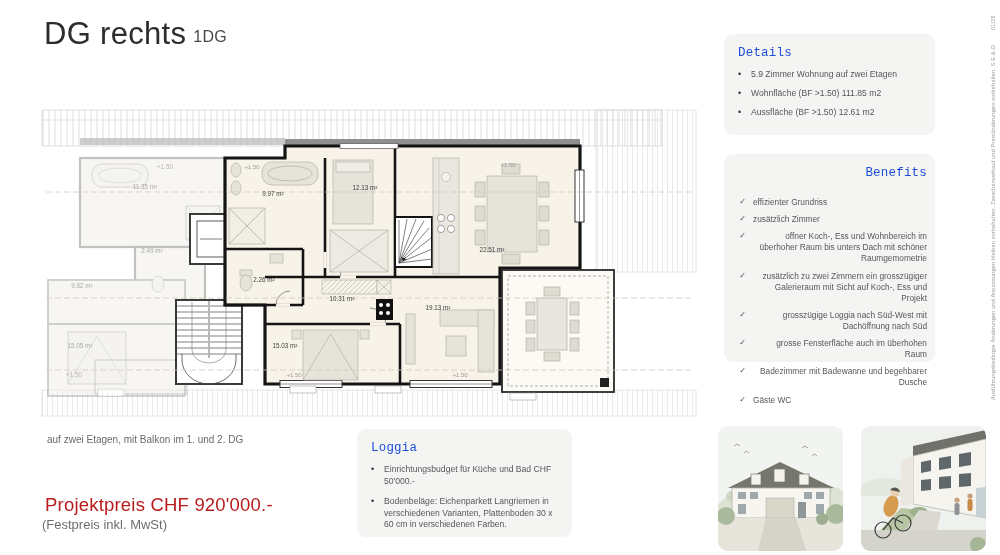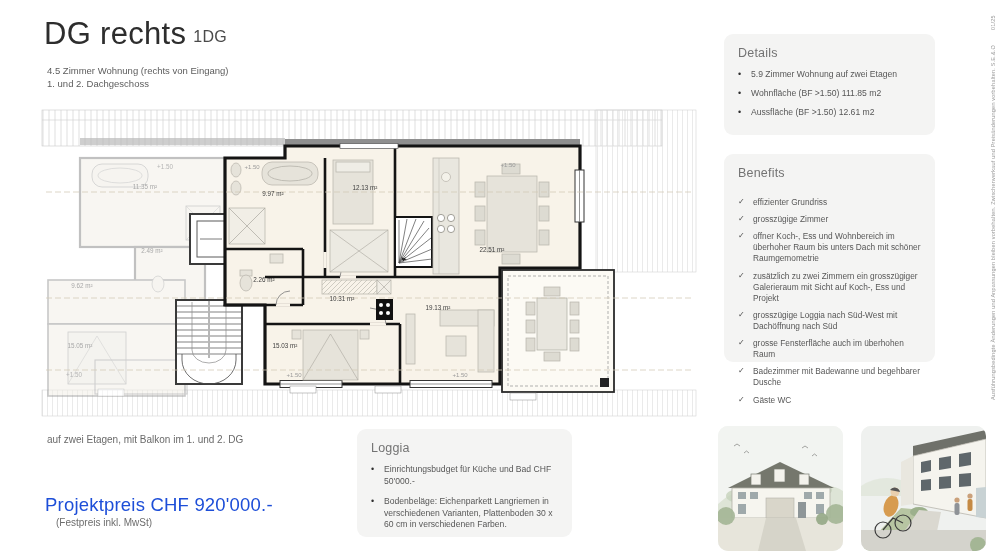--- a/index.html
+++ b/index.html
@@ -8,36 +8,36 @@
 
   
   .title{position:absolute;left:44px;top:16px;font-size:31px;font-weight:400;
          color:#2d2d2d;letter-spacing:.3px;white-space:nowrap;}
   .title .suffix{font-size:16px;color:#4a4a4a;margin-left:7px;position:relative;top:-2px;}
   .subtitle{position:absolute;left:47px;top:64px;font-size:9.5px;line-height:1.38;color:#5d5d5d;}
 
   
   .card{position:absolute;background:#f4f4f3;border-radius:9px;box-sizing:border-box;
         padding:12px 8px 12px 14px;}
-  .card h2{margin:0 0 9px 0;font-size:12.5px;font-weight:400;color:#737373;letter-spacing:.2px;}
+  .card h2{margin:0 0 9px 0;font-size:12.5px;font-weight:400;color:#1d4ed8;letter-spacing:.2px;font-family:Liberation Mono, monospace;}
   .card ul{list-style:none;margin:0;padding:0;}
   .card li{display:flex;gap:7px;font-size:8.3px;color:#575757;line-height:1.34;margin-bottom:6px;}
   .card .bullet{font-size:9px;line-height:1.15;color:#2f2f2f;flex:0 0 6px;}
   .card .check{font-size:8px;line-height:1.3;color:#4a4a4a;flex:0 0 8px;}
   .card-details{left:724px;top:34px;width:211px;height:101px;}
   .card-details li{margin-bottom:7.5px;font-size:8.6px;}
-  .card-benefits{left:724px;top:154px;width:211px;height:208px;}
+  .card-benefits{left:724px;top:154px;width:211px;height:208px;text-align:right;}
   .card-benefits h2{margin-bottom:17px;}
   .card-projekt{left:357px;top:429px;width:215px;height:108px;padding-right:14px;}
   .card-projekt li{margin-bottom:9px;font-size:8.6px;}
 
   
   .note{position:absolute;left:47px;top:433px;font-size:10px;line-height:1.38;color:#6a6a6a;}
-  .price{position:absolute;left:45px;top:494px;font-size:18.5px;color:#1d4ed8;letter-spacing:.2px;}
-  .price-note{position:absolute;left:56px;top:517px;font-size:10px;color:#6d6d6d;}
+  .price{position:absolute;left:45px;top:494px;font-size:18.5px;color:#b91c1c;letter-spacing:.2px;}
+  .price-note{position:absolute;left:42px;top:517px;font-size:13px;color:#6d6d6d;}
 
   
   .plan{position:absolute;left:40px;top:102px;width:660px;height:320px;}
 
   
   .photo{position:absolute;top:426px;width:125px;height:125px;border-radius:10px;
          overflow:hidden;background:#f0f2ef;}
   .photo.a{left:718px;} .photo.b{left:861px;}
   .photo svg{display:block;}
 
@@ -47,24 +47,20 @@
   .vtext.disclaimer{left:990px;top:400px;}
   .vtext.code{left:990px;top:30px;}
 </style>
 </head>
 <body>
 
 <div class="page">
 
   <div class="title">
     <span>DG rechts</span><span class="suffix">1DG</span>
-  </div>
-  <div class="subtitle">
-    <div>4.5 Zimmer Wohnung (rechts von Eingang)</div>
-    <div>1. und 2. Dachgeschoss</div>
   </div>
 
   <svg class="plan" viewBox="0 0 660 320">
     <defs>
       <pattern id="hv" width="6" height="10" patternUnits="userSpaceOnUse">
         <path d="M3 0V10" stroke="#d7d7d7" stroke-width="0.8"></path>
       </pattern>
       <pattern id="hv2" width="5" height="10" patternUnits="userSpaceOnUse">
         <path d="M2.5 0V10" stroke="#e1e1e1" stroke-width="0.7"></path>
       </pattern>
@@ -282,21 +278,21 @@
 
   <div class="card card-benefits">
     <h2>Benefits</h2>
     <ul>
       <li>
         <span class="check">✓</span>
         <span>effizienter Grundriss</span>
       </li>
       <li>
         <span class="check">✓</span>
-        <span>grosszügige Zimmer</span>
+        <span>zusätzlich Zimmer</span>
       </li>
       <li>
         <span class="check">✓</span>
         <span>offner Koch-, Ess und Wohnbereich im überhoher Raum bis unters Dach mit schöner Raumgemometrie</span>
       </li>
       <li>
         <span class="check">✓</span>
         <span>zusätzlich zu zwei Zimmern ein grosszügiger Galerieraum mit Sicht auf Koch-, Ess und Projekt</span>
       </li>
       <li>

